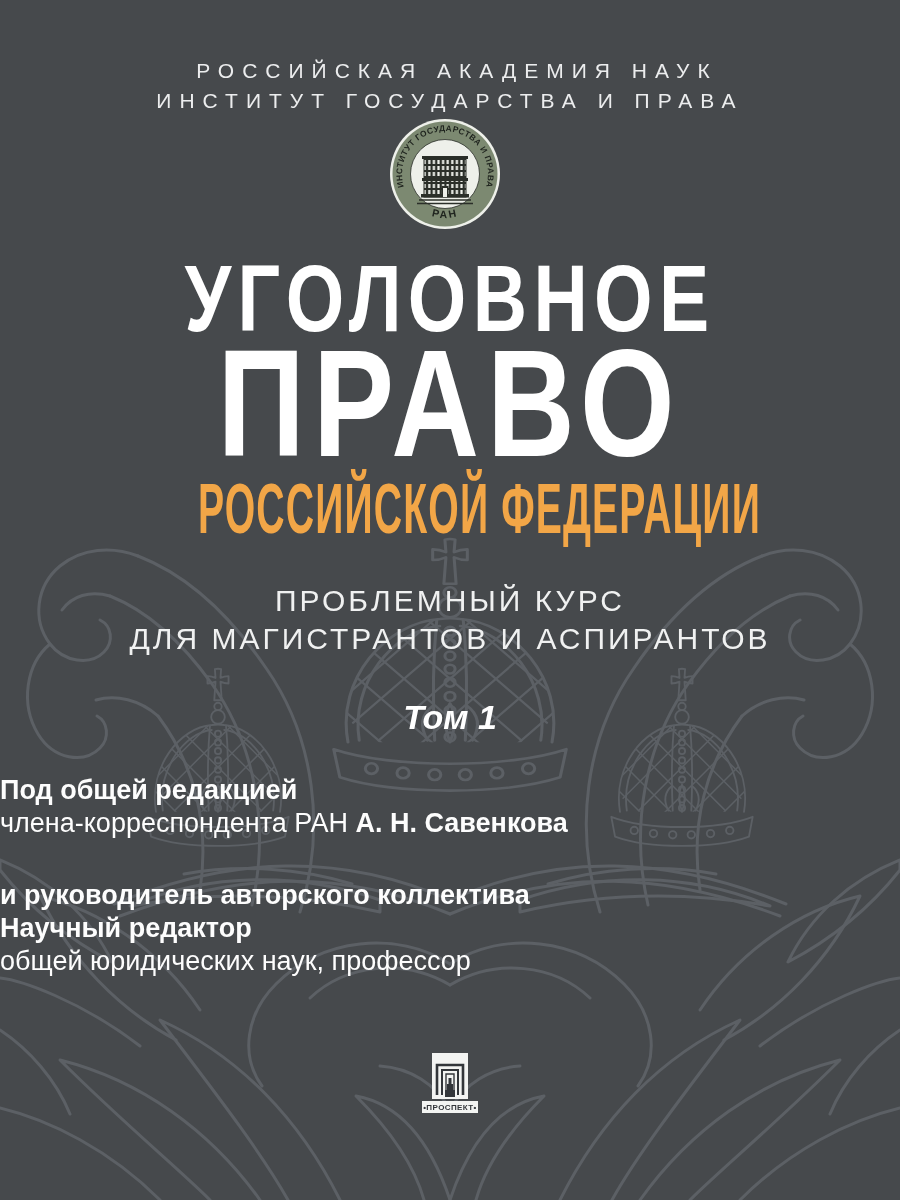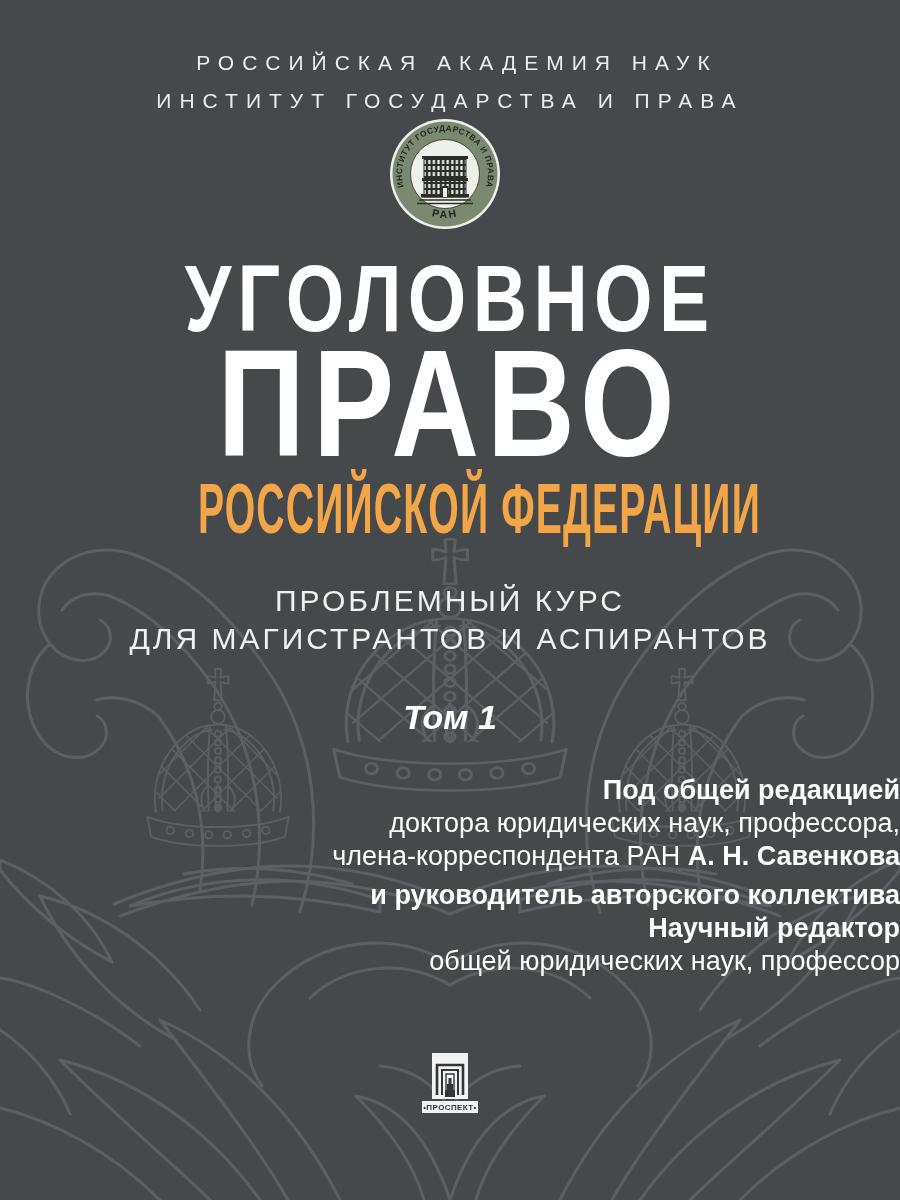--- a/index.html
+++ b/index.html
@@ -6,31 +6,31 @@
   html,body{margin:0;padding:0;background:#2a2c2e;}
   .cover{
     position:relative;width:900px;height:1200px;overflow:hidden;
     background:#46494c;
     font-family:"Liberation Sans","DejaVu Sans",sans-serif;
     color:#ffffff;
   }
   .wm{position:absolute;inset:0;width:900px;height:1200px;}
   .abs{position:absolute;left:0;right:0;text-align:center;line-height:1;}
   .inst-line{color:#ecedee;font-size:21px;letter-spacing:8px;font-weight:400;white-space:nowrap;}
-  .il1{top:52px;padding-left:14px;}
+  .il1{top:60px;padding-left:14px;}
   .il2{top:90px;}
   .emblem{position:absolute;left:389px;top:118px;width:112px;height:112px;}
   .t1{top:252px;font-size:94px;font-weight:700;letter-spacing:8px;transform:scaleX(.80);white-space:nowrap;}
   .t2{top:327px;font-size:152px;font-weight:700;letter-spacing:10px;transform:scaleX(.80);white-space:nowrap;}
   .t3{top:474px;font-size:70px;font-weight:700;letter-spacing:2px;transform:scaleX(.56);color:#f2a647;white-space:nowrap;}
   .sub-line{color:#f0f1f1;font-size:30px;letter-spacing:3px;font-weight:400;white-space:nowrap;}
   .s1{top:586px;}
   .s2{top:624px;}
   .volume{top:700px;font-size:34px;font-weight:700;font-style:italic;}
-  .ed{position:absolute;left:0;right:0;text-align:right;font-size:27px;line-height:33px;color:#fdfdfd;}
+  .ed{position:absolute;left:0;right:0;text-align:left;font-size:27px;line-height:33px;color:#fdfdfd;}
   .ed1{top:774px;}
   .ed2{top:879px;}
   .b{font-weight:700;}
   .publisher{position:absolute;left:422px;top:1053px;width:56px;height:62px;}
 </style>
 </head>
 <body>
 
 <div class="cover">
 
@@ -140,21 +140,20 @@
   <div class="abs t2">ПРАВО</div>
   <div class="abs t3">РОССИЙСКОЙ ФЕДЕРАЦИИ</div>
 
   <div class="abs sub-line s2">ДЛЯ МАГИСТРАНТОВ И АСПИРАНТОВ</div>
   <div class="abs sub-line s1">ПРОБЛЕМНЫЙ КУРС</div>
 
   <div class="abs volume">Том 1</div>
 
   <div class="ed ed1">
     <div class="b">Под общей редакцией</div>
-    <div>доктора юридических наук, профессора,</div>
     <div><span>члена-корреспондента РАН </span><span class="b">А. Н. Савенкова</span></div>
   </div>
 
   <div class="ed ed2">
     <div class="b">и руководитель авторского коллектива</div>
     <div class="b">Научный редактор</div>
     <div>общей юридических наук, профессор</div>
   </div>
 
   <svg class="publisher" viewBox="0 0 56 62" xmlns="http://www.w3.org/2000/svg" aria-hidden="true">

